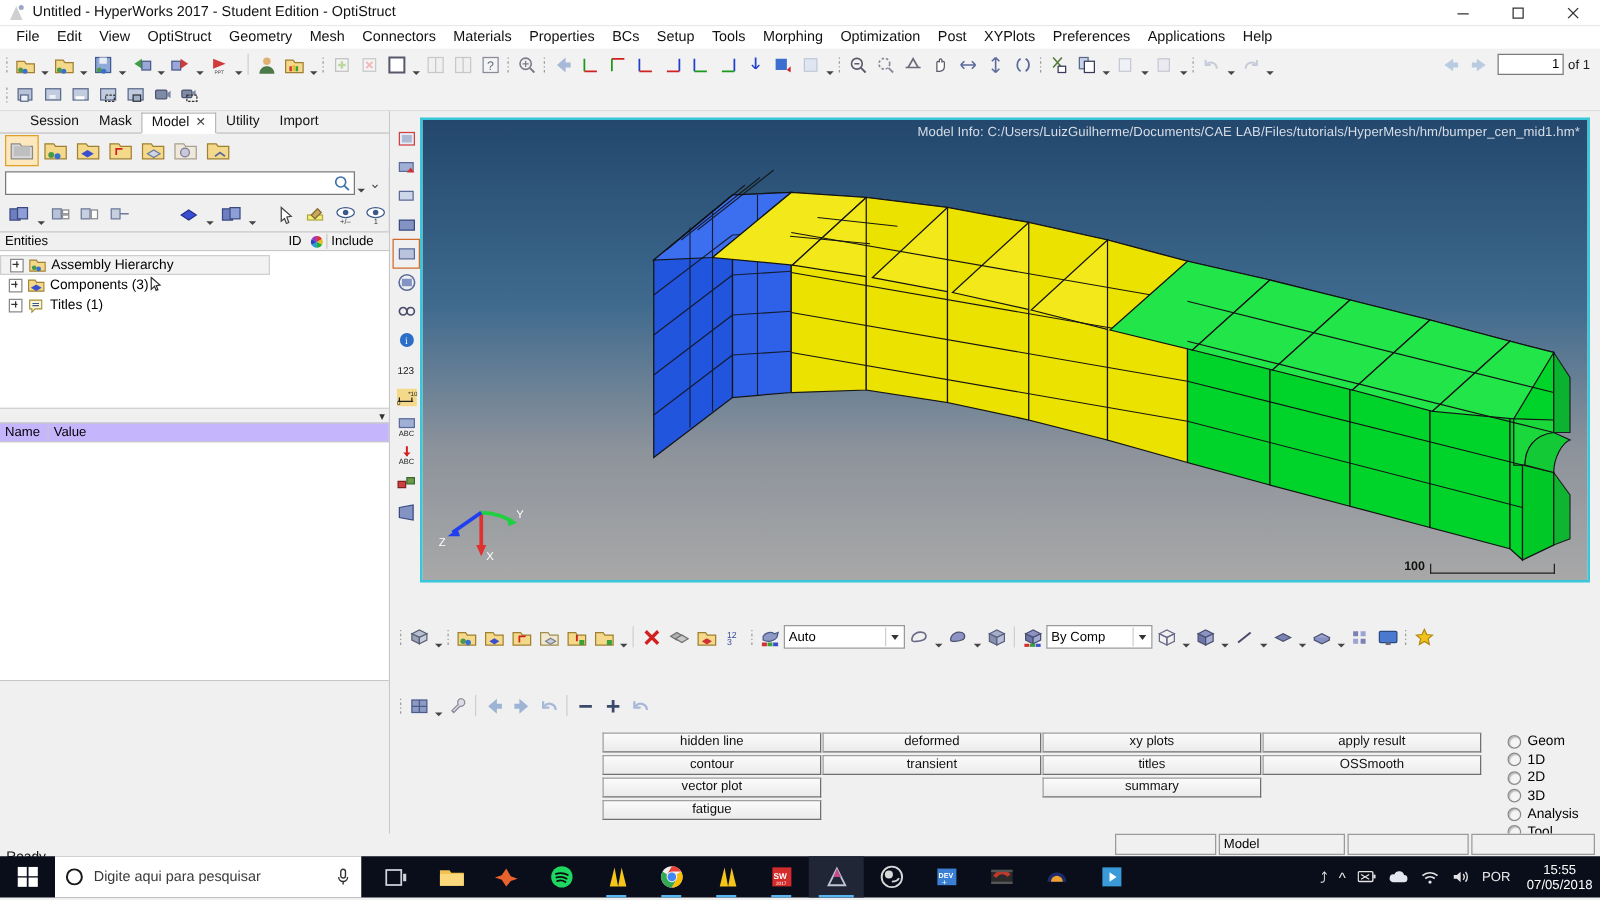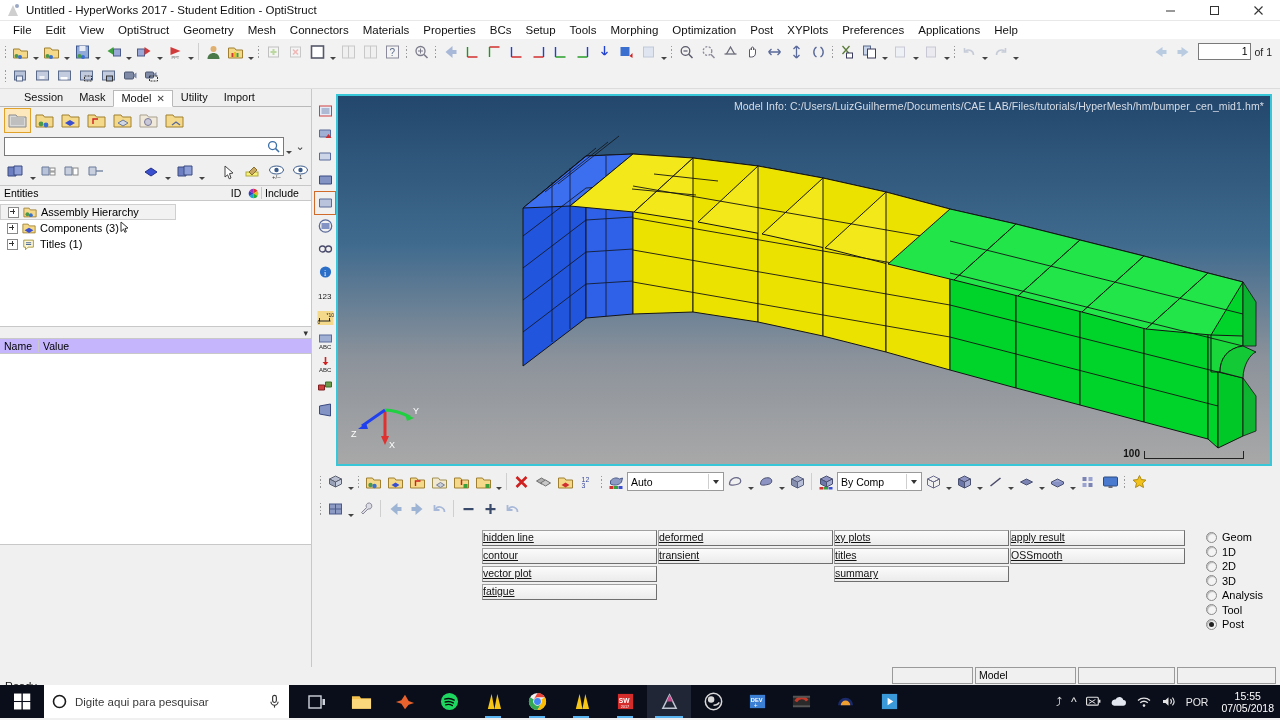--- a/index.html
+++ b/index.html
@@ -55,21 +55,21 @@
   .entities-hdr{height:14px;display:flex;align-items:center;border-top:1px solid #c8c8c8;border-bottom:1px solid #c8c8c8;background:#f0f0f0;font-size:10.5px;}
   .eh-name{flex:1;padding-left:4px;}
   .eh-id{width:18px;text-align:center;}
   .eh-clr{width:16px;display:flex;align-items:center;justify-content:center;}
   .eh-inc{width:46px;padding-left:3px;border-left:1px solid #c8c8c8;}
   .tree{flex:1;background:#fff;padding-top:3px;position:relative;}
   .trow{height:16px;display:flex;align-items:center;padding-left:7px;font-size:11px;}
   .trow .exp{width:9px;height:9px;border:1px solid #8a8a8a;background:#fff;margin-right:4px;position:relative;}
   .trow .exp:before{content:"";position:absolute;left:1px;top:3.5px;width:5px;height:1px;background:#333;}
   .trow .exp:after{content:"";position:absolute;left:3.5px;top:1px;width:1px;height:5px;background:#333;}
-  .trow.hl{background:#f2f2f2;border:1px solid #cfcfcf;width:176px;box-sizing:border-box;}
+  .trow.hl{background:#f2f2f2;border:1px solid #cfcfcf;width:216px;box-sizing:border-box;}
   .tree-bottom{height:11px;background:#f0f0f0;border-top:1px solid #c8c8c8;display:flex;justify-content:flex-end;align-items:center;padding-right:3px;}
   .nv-hdr{height:14px;border-top:1px solid #c8c8c8;border-bottom:1px solid #c8c8c8;background:#c4b5fd;display:flex;align-items:center;font-size:10.5px;}
   .nv-name{width:34px;padding-left:4px;}
   .nv-val{flex:1;border-left:1px solid #c8c8c8;padding-left:4px;}
   .nv-body{height:190px;background:#fff;border-bottom:1px solid #c8c8c8;}
   .lp-fill{flex:1;background:#f0f0f0;}
 
   
   .center{flex:1;display:flex;flex-direction:column;background:#f0f0f0;}
   .gfxwrap{display:flex;padding:5px 2px 0 2px;}
@@ -78,31 +78,31 @@
   .vbtn.sel{outline:1px solid #d06a2a;}
   .gfx{position:relative;width:936px;height:372px;border:2px solid #38c6d9;box-sizing:border-box;
        background:linear-gradient(#23476d 0%,#3f6a8e 40%,#8d939b 72%,#a8a8a8 100%);overflow:hidden;}
   .modelinfo{position:absolute;right:6px;top:4px;color:#d7dde6;font-size:10.5px;letter-spacing:.1px;}
   .scalebar{position:absolute;right:26px;bottom:5px;display:flex;align-items:flex-end;gap:4px;color:#111;font-size:10px;font-weight:bold;}
   .scaleline{width:98px;height:7px;border:1px solid #222;border-top:0;}
   .triad{position:absolute;left:12px;bottom:14px;width:70px;height:50px;}
 
   
   .bottombar{padding:2px 0 0 2px;}
-  .brow{height:27px;display:flex;align-items:center;padding-left:3px;}
+  .brow{height:27px;display:flex;align-items:center;padding-left:3px;margin-top:28px;}
   .selbox{height:17px;border:1px solid #9a9a9a;background:#fff;display:flex;align-items:center;padding-left:3px;font-size:10.5px;min-width:70px;}
   .selbox .dd{margin-left:auto;width:14px;height:15px;display:flex;align-items:center;justify-content:center;border-left:1px solid #cfcfcf;}
   .selbox .dd:after{content:"";border-left:3.5px solid transparent;border-right:3.5px solid transparent;border-top:4px solid #333;}
 
   
   .cmdpanel{flex:1;background:#f0f0f0;display:flex;padding:8px 0 0 0;position:relative;}
   .btncols{display:flex;margin-left:170px;gap:1px;align-items:flex-start;}
   .bcol{display:flex;flex-direction:column;gap:2px;}
   .pbtn{width:173px;height:14px;background:linear-gradient(#fbfbfb,#ebebeb);border:1px solid #a0a0a0;
-        border-right-color:#6f6f6f;border-bottom-color:#6f6f6f;font-size:10.5px;line-height:13px;color:#111;text-decoration:underline;}
+        border-right-color:#6f6f6f;border-bottom-color:#6f6f6f;font-size:10.5px;text-align:center;line-height:13px;color:#111;}
   .radios{margin-left:20px;display:flex;flex-direction:column;gap:2.5px;padding-top:1px;}
   .radio{display:flex;align-items:center;gap:5px;font-size:11px;}
   .rdot{width:9px;height:9px;border-radius:50%;border:1px solid #8a8a8a;background:#f4f4f4;position:relative;box-shadow:inset 1px 1px 1px rgba(0,0,0,.25);}
   .radio.on .rdot:after{content:"";position:absolute;left:2px;top:2px;width:5px;height:5px;border-radius:50%;background:#222;}
 
   
   .statusarea{height:32px;background:#f0f0f0;position:relative;}
   .statusfields{position:absolute;right:0;top:0;display:flex;gap:2px;padding-right:4px;}
   .sfield{height:15px;border:1px solid #9a9a9a;background:#f0f0f0;font-size:10.5px;line-height:14px;padding-left:3px;}
   .sbar-text{position:absolute;left:5px;top:13px;font-size:11px;color:#111;}

